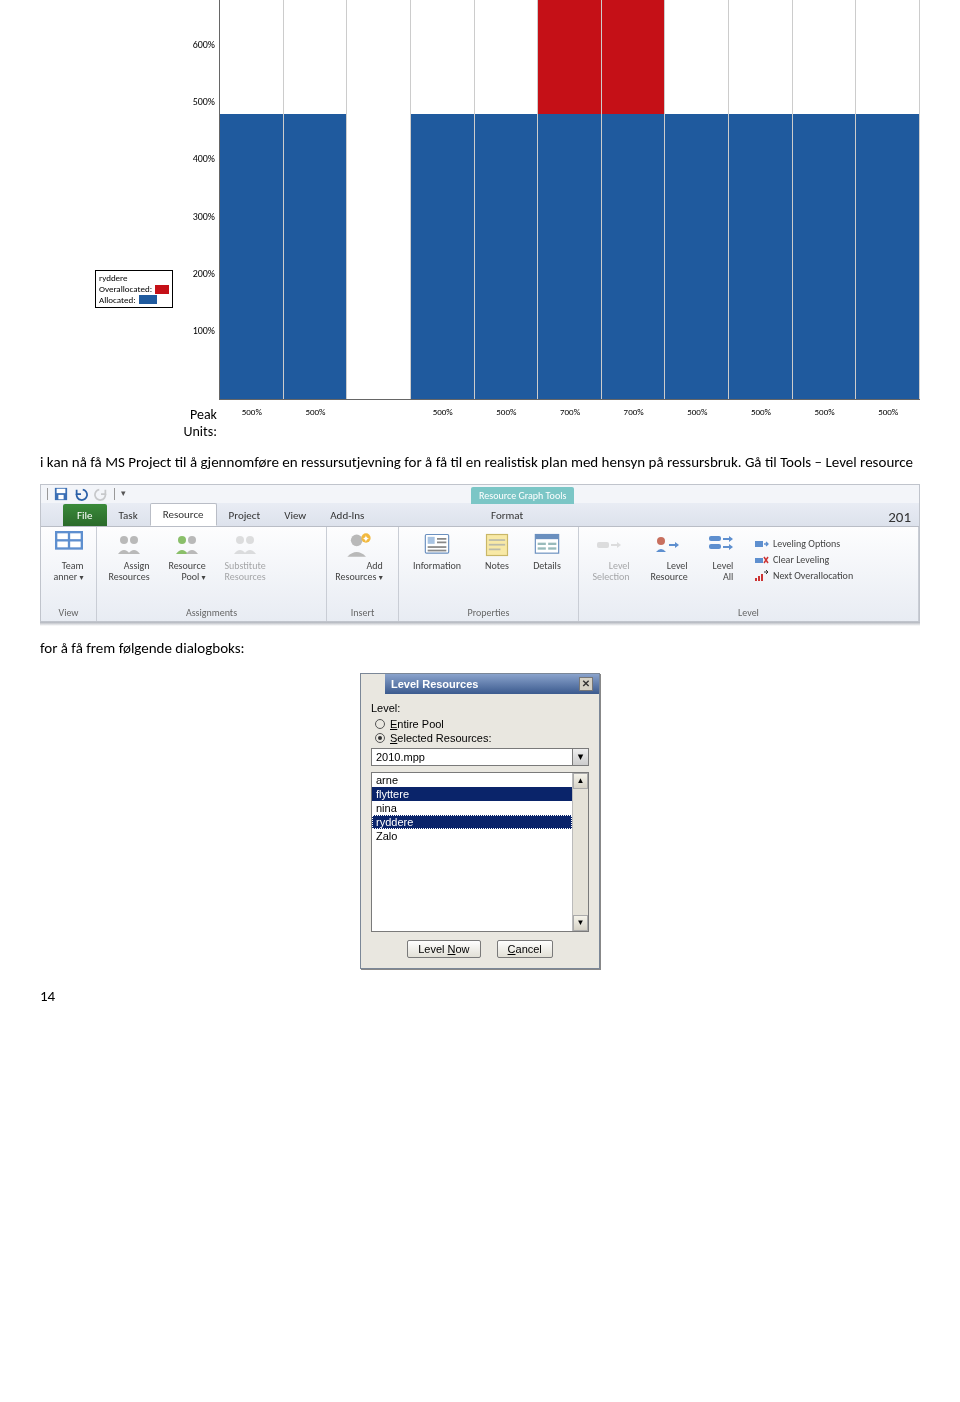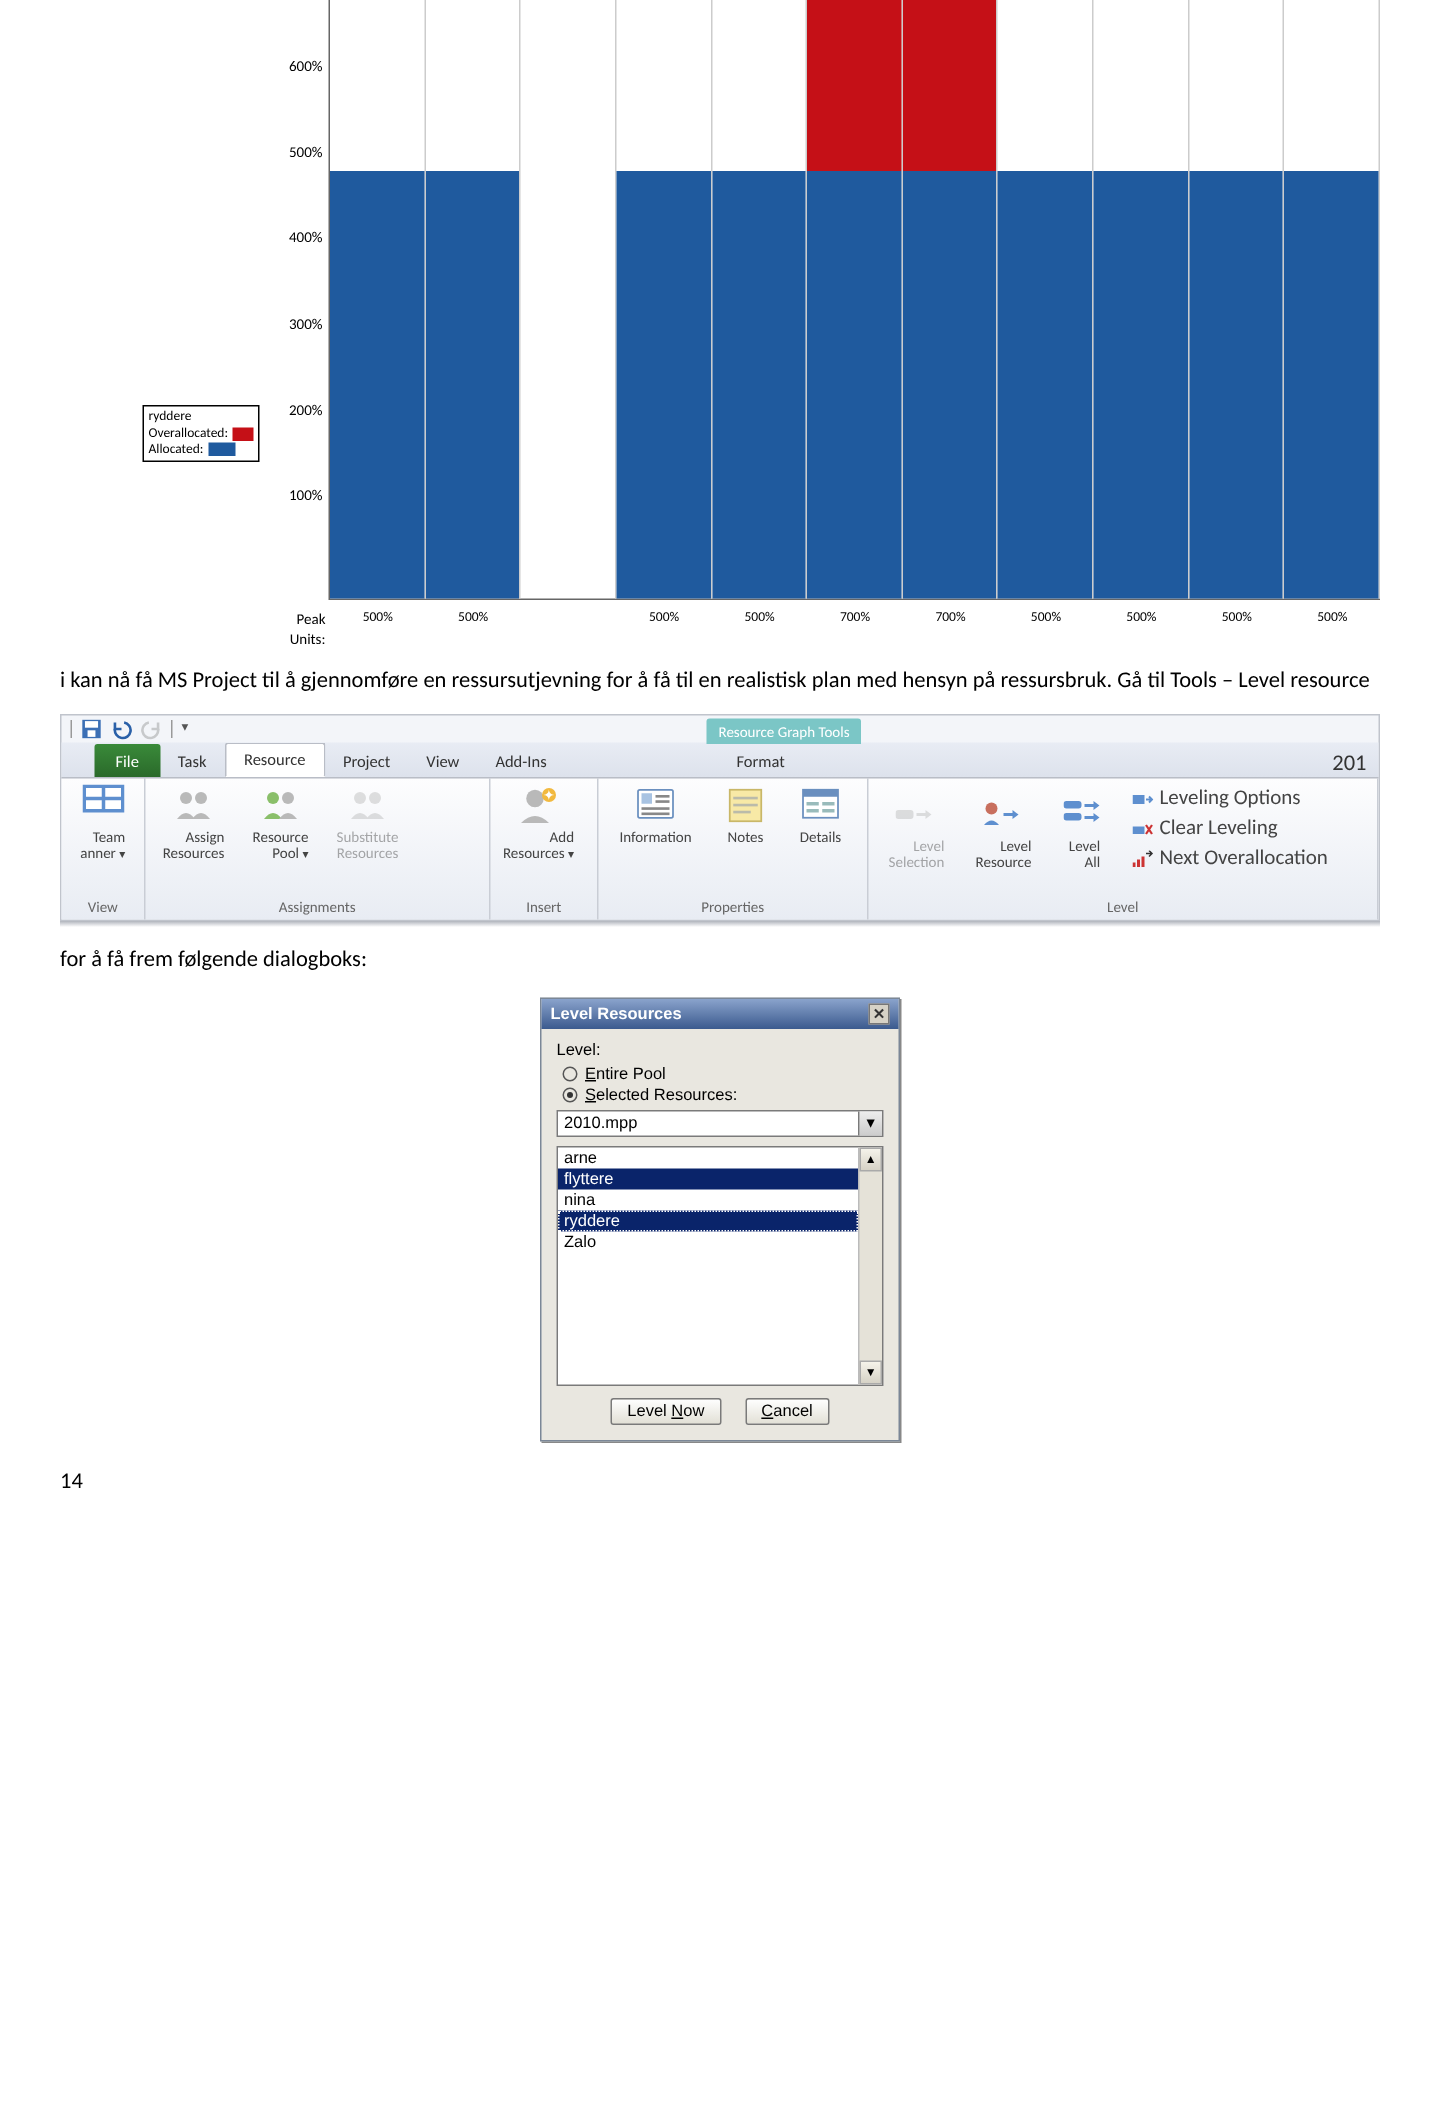--- a/index.html
+++ b/index.html
@@ -35,21 +35,21 @@
   .yt3 { bottom: 28.57%; }
   .yt4 { bottom: 42.85%; }
   .yt5 { bottom: 57.14%; }
   .yt6 { bottom: 71.42%; }
   .yt7 { bottom: 85.71%; }
   .bars { flex: 1; display: flex; position: relative; border-bottom: 1px solid #666; }
   .bar-slot { flex: 1; position: relative; border-right: 1px solid #ccc; }
   .bar-fill { position: absolute; left: 0; right: 0; bottom: 0; background: #1f5a9e; }
   .bar-over { position: absolute; left: 0; right: 0; background: #c51017; }
   .peak-row { display: flex; }
-  .peak-label { width: 40px; font-size: 10px; text-align: right; padding-right: 3px; padding-top: 6px; }
+  .peak-label { width: 40px; font-size: 14px; text-align: right; padding-right: 3px; padding-top: 6px; }
   .peak-cells { flex: 1; display: flex; }
   .peak-cell { flex: 1; text-align: center; font-size: 9px; padding-top: 6px; }
 
   .body-text { font-size: 15px; margin: 12px 0; line-height: 1.35; }
 
   
   .ribbon-wrap { border: 1px solid #c0c4cc; background: #f3f5f9; font-size: 11px; }
   .qat { display: flex; align-items: center; gap: 6px; padding: 2px 6px; height: 18px; }
   .qat-sep { width: 1px; height: 12px; background: #999; }
   .qat .ic { width: 14px; height: 14px; }
@@ -63,31 +63,31 @@
   .groups { display: flex; background: linear-gradient(#fdfdfe,#e8ecf3); height: 94px; }
   .grp { border-right: 1px solid #c9cdd5; display: flex; flex-direction: column; justify-content: space-between; padding: 4px 6px 2px 6px; }
   .grp-row { display: flex; gap: 6px; align-items: flex-end; }
   .gbtn { display: flex; flex-direction: column; align-items: center; width: 52px; color: #555; }
   .gbtn.wide { width: 64px; }
   .gbtn.narrow { width: 44px; }
   .gic { width: 28px; height: 28px; margin-bottom: 2px; display: flex; align-items: center; justify-content: center; }
   .glabel { font-size: 10px; text-align: right; line-height: 1.05; color: #444; }
   .gname { font-size: 10px; text-align: center; color: #666; padding-top: 2px; }
   .lev-list { display: flex; flex-direction: column; gap: 3px; margin-left: 4px; }
-  .lev-item { display: flex; align-items: center; gap: 4px; font-size: 14px; color: #444; }
+  .lev-item { display: flex; align-items: center; gap: 4px; font-size: 10px; color: #444; }
   .lev-item .mi { width: 14px; height: 12px; display: inline-block; }
   .hr-shadow { height: 4px; background: linear-gradient(#b0b4bc, transparent); }
 
   
   .svg-people { width: 26px; height: 22px; }
 
   
   .dialog-wrap { display: flex; justify-content: center; margin: 14px 0 18px 0; }
   .dlg { width: 240px; background: #e9e7e0; border: 1px solid #7b8797; font-family: Tahoma, Arial, sans-serif; font-size: 11px; color: #000; box-shadow: 1px 1px 0 #888; }
-  .dlg-title { background: linear-gradient(#8aa3cc, #3b5a8e); color: #fff; padding: 3px 6px; display: flex; justify-content: space-between; align-items: center; font-weight: bold; }
+  .dlg-title { background: linear-gradient(#8aa3cc, #3b5a8e); color: #fff; padding: 3px 6px; display: flex; justify-content: space-between; align-items: center; font-weight: bold; margin-left: 24px; }
   .dlg-x { background: #d6d2c6; color: #333; width: 14px; height: 14px; display: flex; align-items: center; justify-content: center; border: 1px solid #777; font-size: 10px; }
   .dlg-body { padding: 8px 10px; }
   .dlg-label { margin-bottom: 4px; }
   .radio-row { display: flex; align-items: center; gap: 5px; margin: 2px 0 2px 4px; }
   .radio { width: 10px; height: 10px; border: 1px solid #555; border-radius: 50%; display: inline-flex; align-items: center; justify-content: center; }
   .radio.sel::after { content: ""; width: 4px; height: 4px; background: #333; border-radius: 50%; }
   .ul { text-decoration: underline; }
   .dd { display: flex; align-items: center; border: 1px solid #7a7a7a; background: #fff; margin: 4px 0 6px 0; height: 18px; }
   .dd-val { flex: 1; padding: 0 4px; font-size: 11px; }
   .dd-btn { width: 16px; height: 100%; background: linear-gradient(#eee,#ccc); border-left: 1px solid #7a7a7a; display: flex; align-items: center; justify-content: center; }

